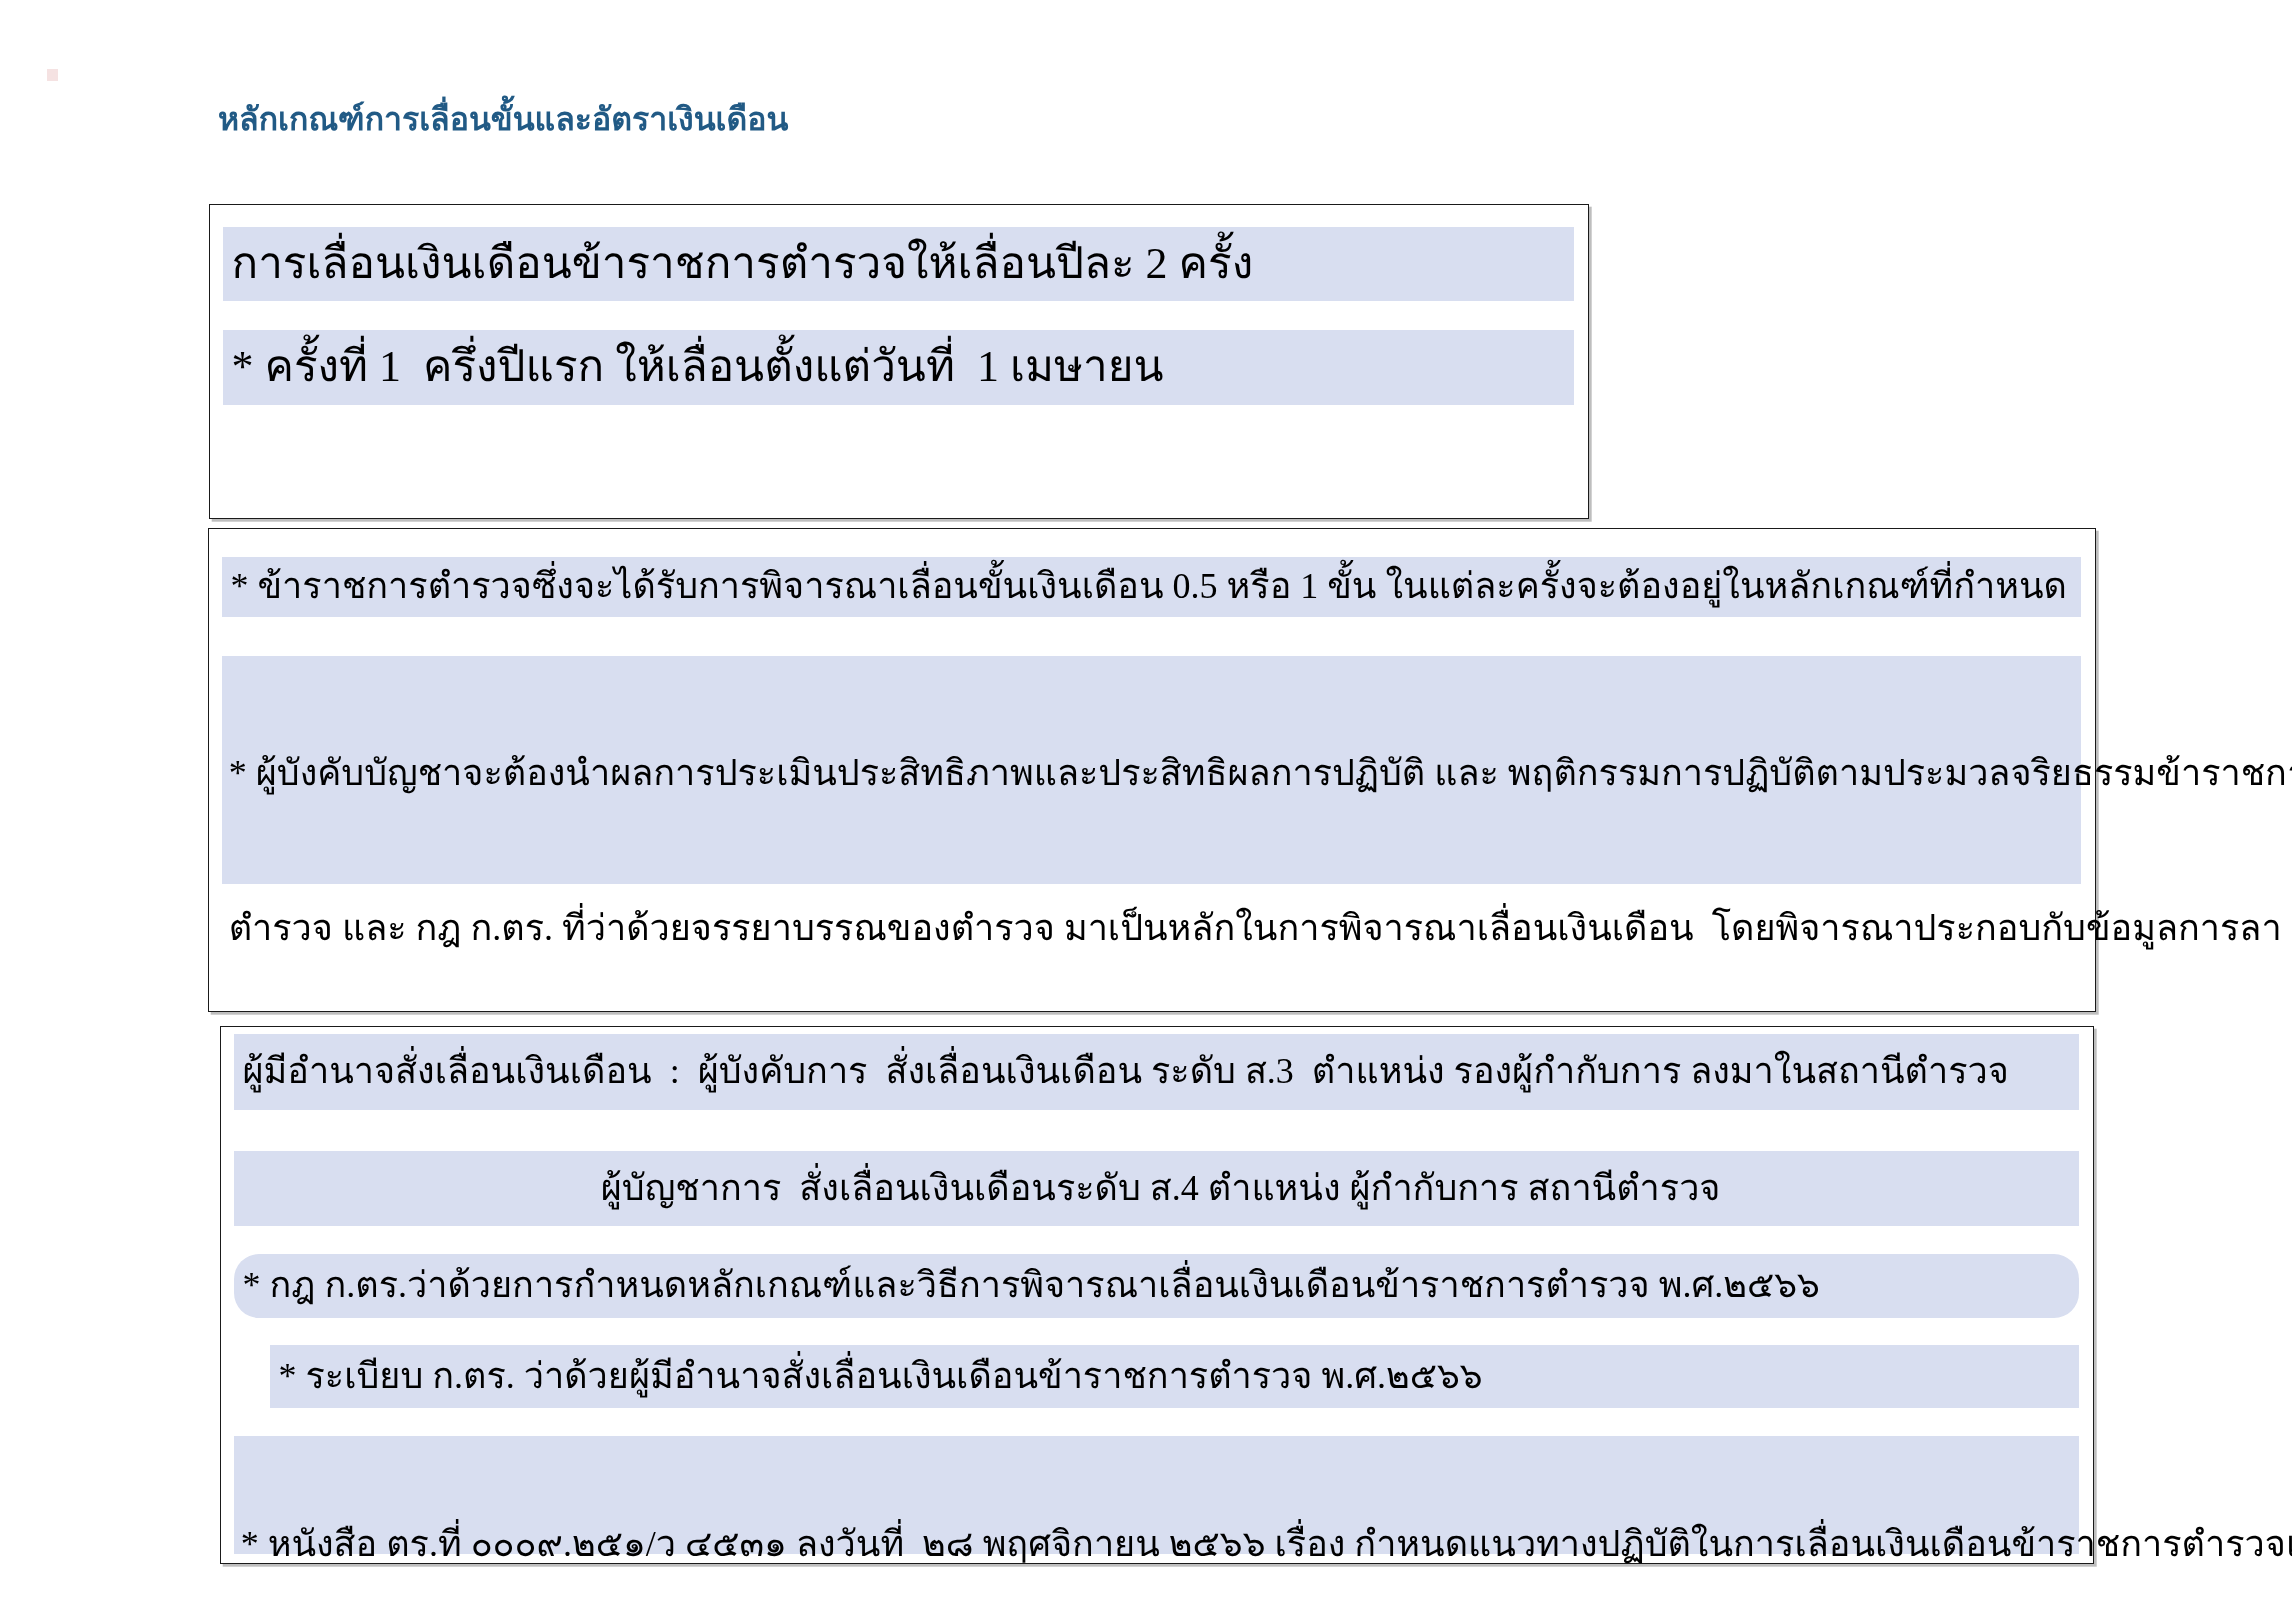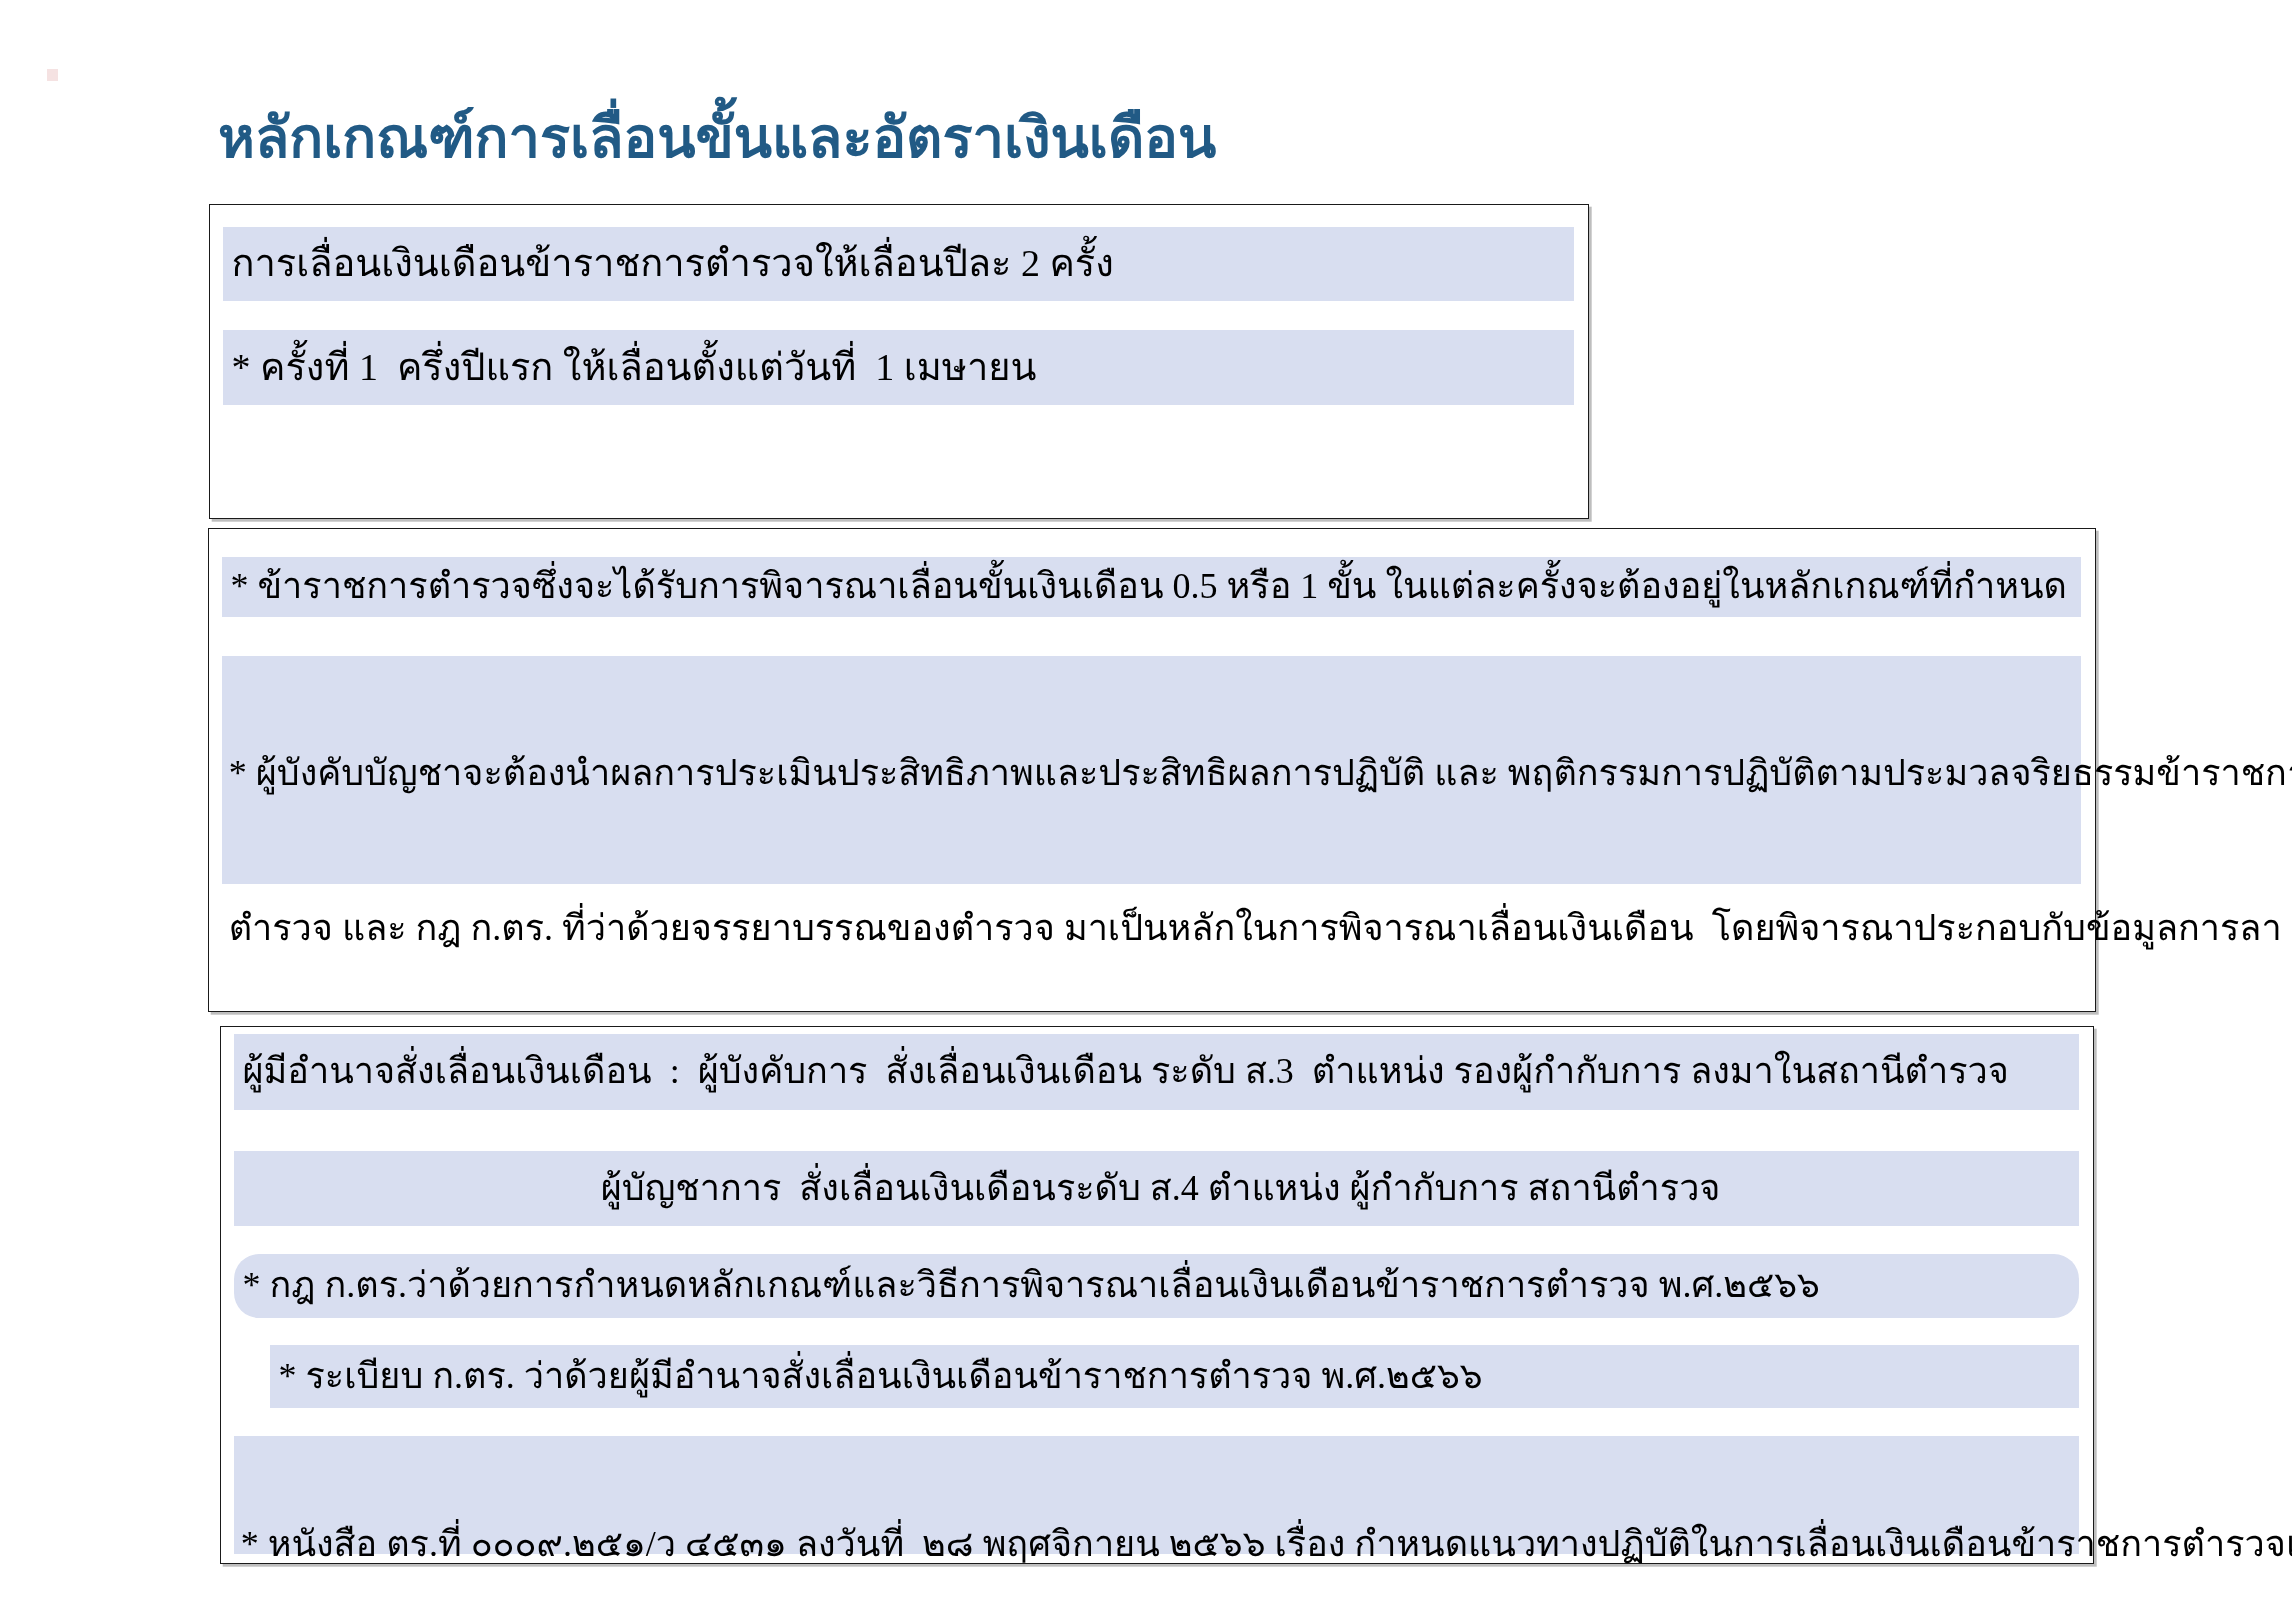--- a/index.html
+++ b/index.html
@@ -17,21 +17,21 @@
     background:#ffffff;
     overflow:hidden;
     font-family:"Liberation Serif","DejaVu Serif",serif;
     color:var(--text-black);
   }
   .page-title{
     position:absolute;
     left:218px;
     top:93px;
     font-family:"Liberation Sans","DejaVu Sans",sans-serif;
-    font-size:56px;
+    font-size:32px;
     font-weight:bold;
     color:var(--title-blue);
     white-space:pre;
     letter-spacing:0;
   }
   .pink-mark{
     position:absolute;
     left:47px;
     top:69px;
     width:10.7px;
@@ -56,21 +56,21 @@
     line-height:1.1;
     white-space:pre-wrap;
     overflow:visible;
   }
   .band.single{
     display:flex;
     align-items:center;
     padding-left:9px;
     box-sizing:border-box;
   }
-  .box1 .band{font-size:38px;}
+  .box1 .band{font-size:44px;}
   .b1-r1{top:22.4px;height:74px;}
   .b1-r2{top:125px;height:75px;}
   .b1-r3{top:228px;height:74px;}
   .b2-r1{top:28px;height:60px;}
   .b2-r2{top:127px;height:228px;padding-left:7.2px;box-sizing:border-box;}
   .b2-r2 .pline{height:76px;line-height:76px;white-space:pre;}
   .b2-r3{top:382px;height:80px;}
   .b3-r1{top:7px;height:76px;}
   .b3-r2{top:124px;height:75px;justify-content:center;padding-left:0;}
   .b3-r3{top:227px;height:64px;border-radius:25px;}

